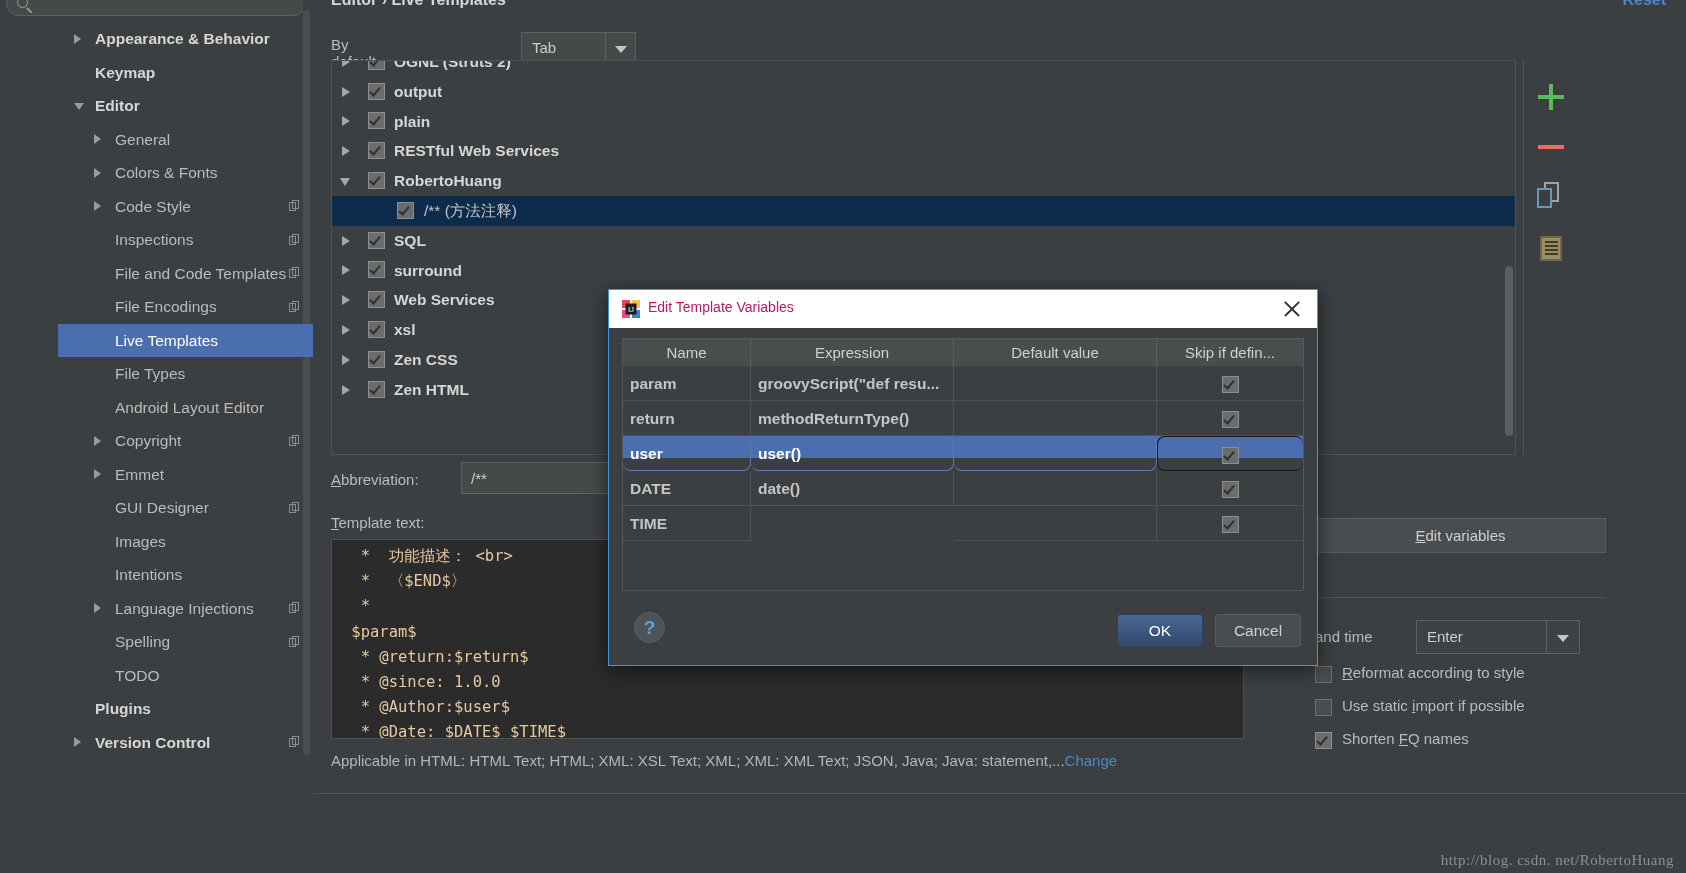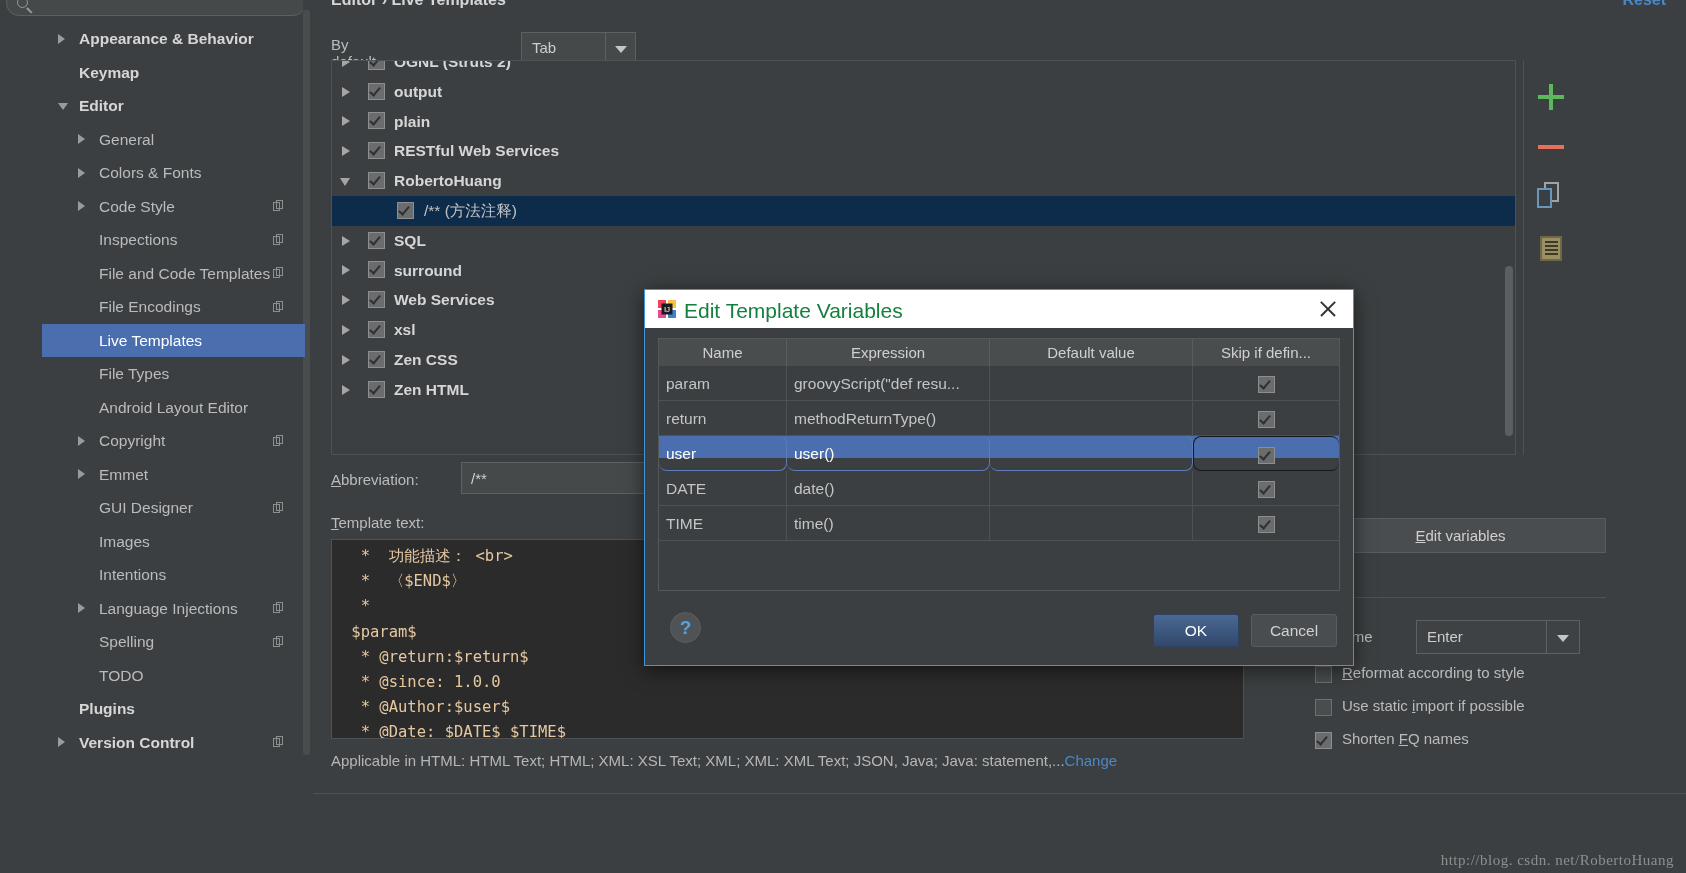--- a/index.html
+++ b/index.html
@@ -181,52 +181,52 @@
     transform:rotate(40deg);
   }
   .optck .txt { position:absolute; left:27px; top:2px; font-size:15px; }
   .optck .txt u { text-decoration:underline; }
   #watermark {
     position:absolute; right:12px; bottom:4px; font-size:15px; color:#8d8f8f;
     font-family:"Liberation Serif", serif; letter-spacing:0.5px;
   }
   
   #dialog {
-    position:absolute; left:644px; top:289px; width:710px; height:377px;
+    position:absolute; left:608px; top:289px; width:710px; height:377px;
     background:#3c3f41; border:1px solid #3d97e0;
     box-shadow:0 4px 18px rgba(0,0,0,.55);
   }
   #dlg-title {
     position:absolute; left:0; top:0; width:708px; height:38px;
     background:#ffffff;
   }
   #dlg-icon { position:absolute; left:13px; top:10px; width:18px; height:18px; }
   #dlg-title .ttl {
-    position:absolute; left:39px; top:9px; font-size:21px; color:#15803d;
+    position:absolute; left:39px; top:9px; font-size:14px; color:#be185d;
   }
   #dlg-close { position:absolute; right:14px; top:8px; width:22px; height:22px; }
   #dlg-close i {
     position:absolute; left:1px; top:10px; width:20px; height:1.8px; background:#333;
   }
   #dlg-close i.a { transform:rotate(45deg); }
   #dlg-close i.b { transform:rotate(-45deg); }
   #vars-table {
     position:absolute; left:13px; top:48px; width:682px; height:253px;
     border:1px solid #555859; background:#3c3f41;
   }
   #vars-head { position:absolute; left:0; top:0; width:100%; height:27px; background:#4a4d4e; }
   #vars-head div {
     position:absolute; top:0; height:27px; line-height:27px; text-align:center;
     font-size:15px; color:#d0d0d0; border-right:1px solid #5a5d5e;
   }
   .vcol0 { left:0;    width:128px; }
   .vcol1 { left:128px; width:203px; }
   .vcol2 { left:331px; width:203px; }
   .vcol3 { left:534px; width:146px; border-right:none !important; }
-  .vrow { position:absolute; left:0; width:100%; height:22px; }
+  .vrow { position:absolute; left:0; width:100%; height:22px;font-weight:bold; }
   .vrow > div {
     position:absolute; top:0; height:35px; line-height:35px;
     font-size:15.5px; color:#c5c5c5; border-right:1px solid #4f5254;
     border-bottom:1px solid #4f5254; padding-left:7px; overflow:hidden; white-space:nowrap;
   }
   .vrow.sel { background:#4b6eaf; }
   .vrow.sel > div { color:#ffffff; border-right-color:#5f7cb8; border-bottom-color:#5f7cb8;border-radius:8px; }
   .vrow.sel .vcol3 { border:1.5px solid #16181a; }
   .vrow .vcol3 { text-align:center; padding-left:0; }
   .vrow .vcol3 .cbx { position:relative; display:inline-block; top:4px; margin:0; }
@@ -251,21 +251,21 @@
 </head>
 <body>
 
 <div id="sidebar">
   <div id="search-box">
     <span class="mag"></span>
     <span class="mag-handle"></span>
   </div>
   <div id="sb-track-bg"></div>
   <div id="sb-scroll"></div>
-  <div id="sidebar-list" style="position:absolute;left:0;top:22px;width:305px;padding-left:42px;">
+  <div id="sidebar-list" style="position:absolute;left:16px;top:22px;width:305px;padding-left:42px;">
       <div class="tree-row lvl0">
         <span class="arrow"></span>
         <span class="lbl">Appearance &amp; Behavior</span>
       </div>
       <div class="tree-row lvl0">
         <span class="lbl">Keymap</span>
       </div>
       <div class="tree-row lvl0">
         <span class="arrow down"></span>
         <span class="lbl">Editor</span>
@@ -595,21 +595,20 @@
           <div class="vcol3"><span class="cbx"><i class="tick"></i></span></div>
         </div>
         <div class="vrow" style="top: 105px;">
           <div class="vcol0">DATE</div>
           <div class="vcol1">date()</div>
           <div class="vcol2"></div>
           <div class="vcol3"><span class="cbx"><i class="tick"></i></span></div>
         </div>
         <div class="vrow" style="top: 140px;">
           <div class="vcol0">TIME</div>
-          <div class="vcol1">time()</div>
           <div class="vcol2"></div>
           <div class="vcol3"><span class="cbx"><i class="tick"></i></span></div>
         </div>
       </div>
     <div id="vars-empty"></div>
   </div>
 
   <div id="dlg-help">?</div>
   <div id="ok-btn">OK</div>
   <div id="cancel-btn">Cancel</div>

